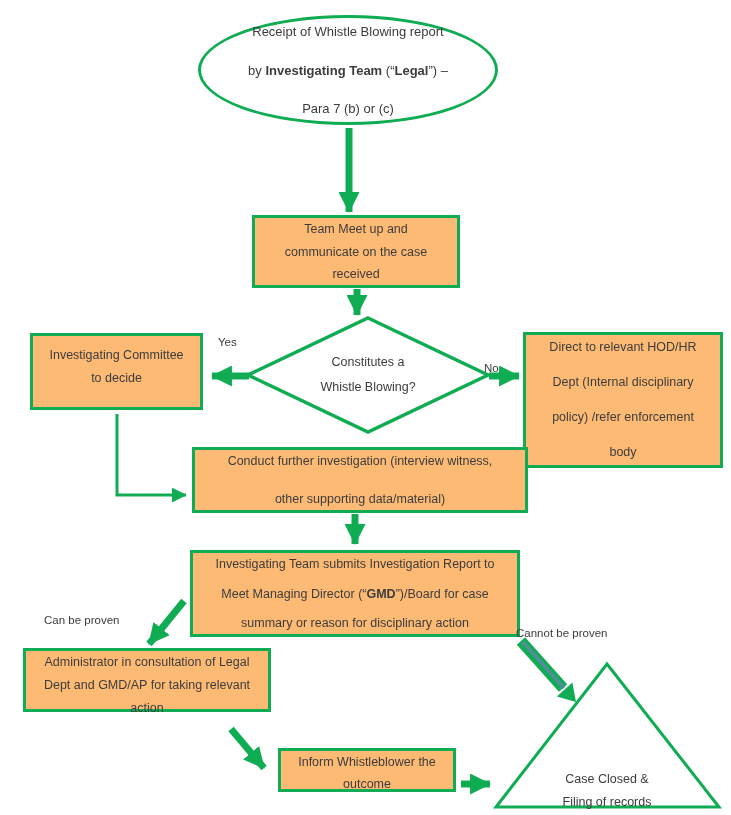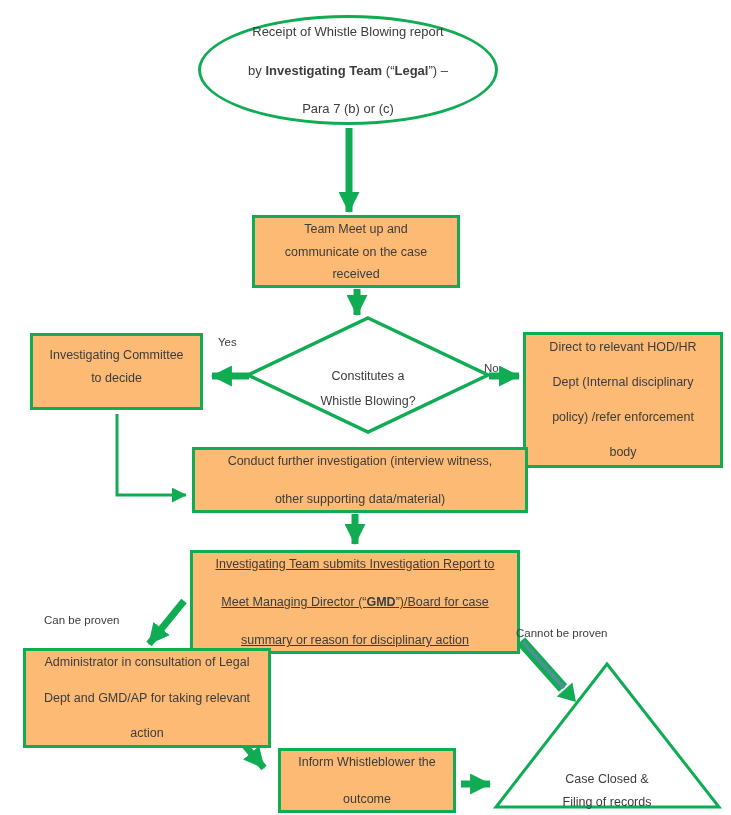--- a/index.html
+++ b/index.html
@@ -16,24 +16,24 @@
   .rect{border:3px solid #10AC53;background:#fdba74;}
   .line{white-space:nowrap;}
   .b{font-weight:700;}
 
   .n-receipt{left:198px;top:15px;width:300px;height:110px;border:3.5px solid #10AC53;
              border-radius:50%;font-size:13px;line-height:27px;}
   .n-teammeet{left:252px;top:215px;width:208px;height:73px;line-height:22.5px;}
   .n-committee{left:30px;top:324px;width:173px;height:77px;justify-content:flex-start;padding-top:8px;line-height:23px;margin-top:9px;}
   .n-hod{left:523px;top:332px;width:200px;height:136px;line-height:24.5px;}
   .n-conduct{left:192px;top:447px;width:336px;height:66px;}
-  .n-submits{left:190px;top:550px;width:330px;height:104px;text-decoration:underline;}
-  .n-admin{left:23px;top:648px;width:248px;height:100px;line-height:23px;}
-  .n-inform{left:278px;top:748px;width:178px;height:65px;}
-  .n-decision{left:268px;top:364px;width:200px;line-height:25px;}
+  .n-submits{left:190px;top:550px;width:330px;height:87px;}
+  .n-admin{left:23px;top:648px;width:248px;height:64px;line-height:23px;}
+  .n-inform{left:278px;top:748px;width:178px;height:44px;}
+  .n-decision{left:268px;top:350px;width:200px;line-height:25px;}
   .n-closed{left:527px;top:768px;width:160px;line-height:23px;}
 
   .lbl{position:absolute;font-size:11.5px;white-space:nowrap;}
   .l-yes{left:218px;top:336px;}
   .l-no{left:484px;top:334px;margin-top:28px;}
   .l-can{left:44px;top:614px;}
   .l-cannot{left:516px;top:627px;}
 </style>
 </head>
 <body>

